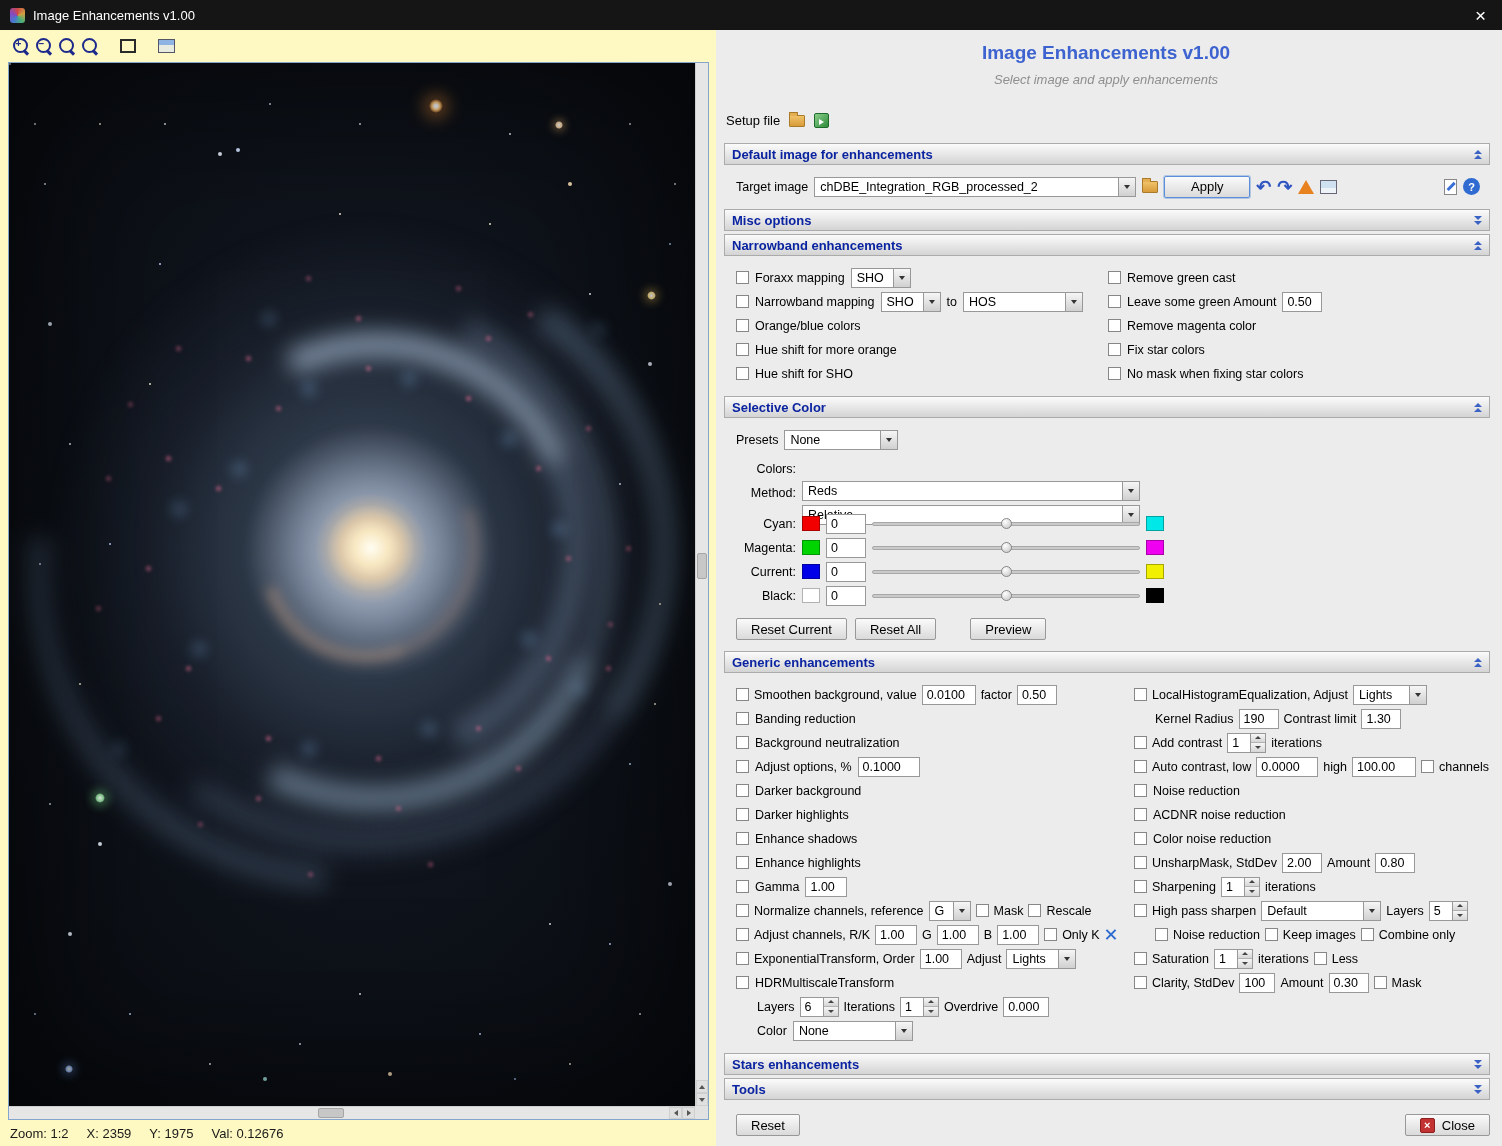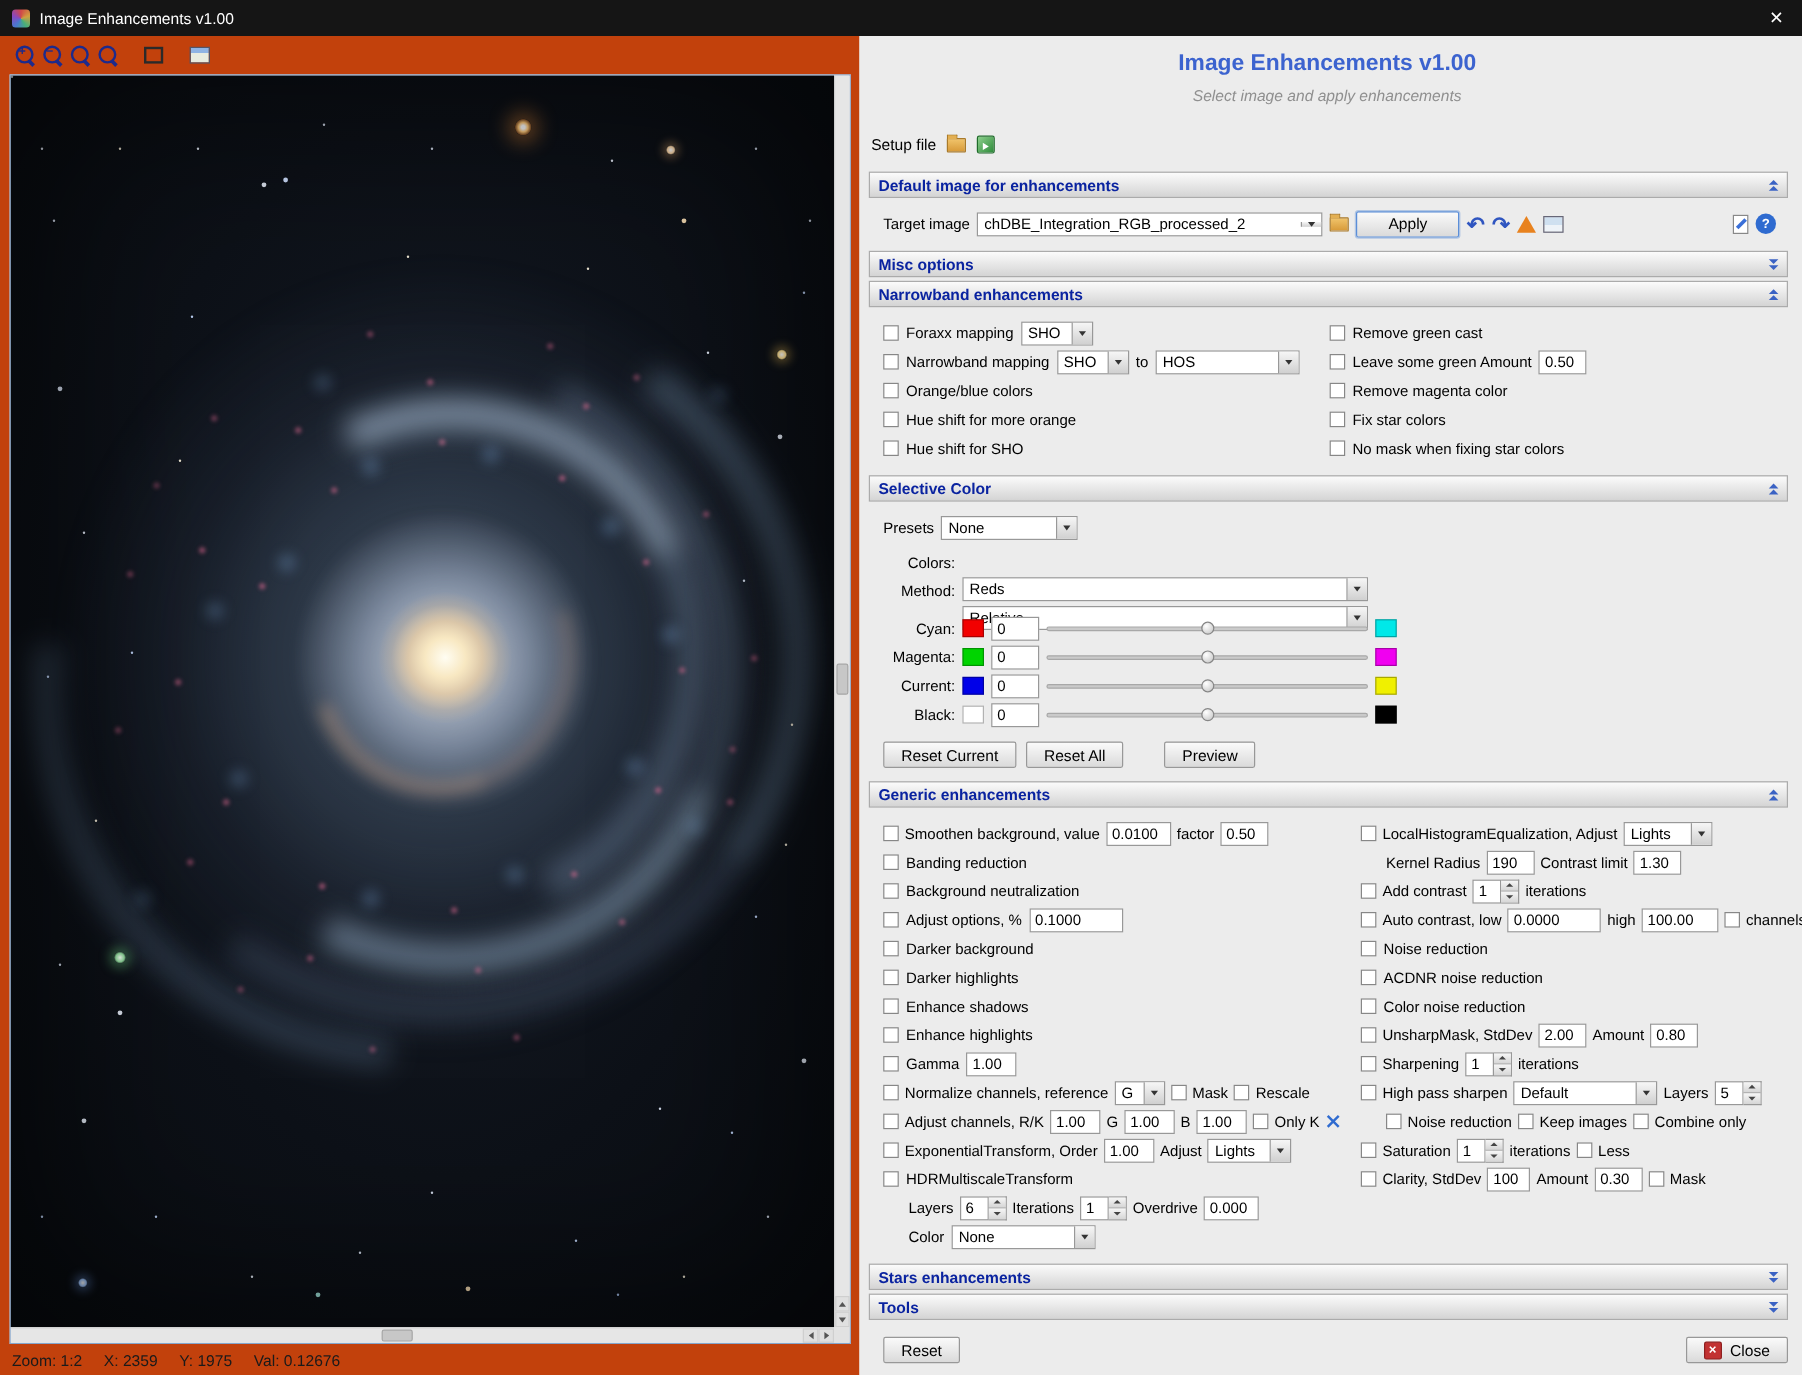--- a/index.html
+++ b/index.html
@@ -6,21 +6,21 @@
 html,body{width:1502px;height:1146px;}
 body{font-family:"Liberation Sans",sans-serif;font-size:13px;background:#ececec;color:#000;position:relative;overflow:hidden;}
 
 
 .titlebar{position:absolute;left:0;top:0;right:0;height:30px;background:#151515;color:#fff;display:flex;align-items:center;padding:0 10px;gap:8px;z-index:50;}
 .app-icon{width:15px;height:15px;border-radius:3px;background:conic-gradient(#d04848,#d0a040,#48b078,#4878d0,#8848c0,#d04848);flex:0 0 auto;}
 .titlebar .wtitle{font-size:13px;}
 .titlebar .close-x{margin-left:auto;font-size:19px;line-height:1;padding:0 6px;}
 
 
-.left-pane{position:absolute;left:0;top:30px;width:716px;bottom:0;background:#c2410c;}
+.left-pane{position:absolute;left:0;top:30px;width:716px;bottom:0;background:#fef9c3;}
 .toolbar{height:32px;display:flex;align-items:center;padding:0 12px;}
 .mag{width:18px;height:18px;position:relative;margin-right:5px;}
 .mag::before{content:"";position:absolute;left:1px;top:1px;width:11px;height:11px;border:2px solid #1d2a8c;border-radius:50%;}
 .mag::after{content:"";position:absolute;left:12px;top:12px;width:6px;height:2.5px;background:#1d2a8c;transform:rotate(45deg);transform-origin:0 50%;}
 .mag .sign{position:absolute;left:1px;top:0px;width:11px;text-align:center;font-size:10px;font-weight:bold;color:#1d2a8c;line-height:13px;}
 .mag.zin .sign::before{content:"+";}
 .mag.zout .sign::before{content:"\2212";}
 .tool-sq{width:16px;height:14px;border:2px solid #2a2a2a;margin-left:16px;}
 .tool-win{width:17px;height:14px;border:1px solid #556;background:linear-gradient(#8fb4e4 38%,#e8ece0 38%);margin-left:22px;position:relative;}
 .viewer-frame{position:absolute;left:8px;top:32px;width:701px;height:1058px;border:1px solid #85a6cc;background:#ececec;}
@@ -116,22 +116,22 @@
 .slider{position:relative;height:16px;width:268px;flex:0 0 auto;}
 .slider .track{position:absolute;left:0;right:0;top:6px;height:4px;background:#cacaca;border:1px solid #a8a8a8;border-radius:2px;}
 .slider .thumb{position:absolute;left:50%;top:2px;width:11px;height:11px;margin-left:-5.5px;border-radius:50%;background:radial-gradient(circle at 35% 30%,#fff,#c2c2c2);border:1px solid #868686;}
 .swatch{width:18px;height:15px;flex:0 0 auto;border:1px solid rgba(0,0,0,.3);}
 .spin{display:inline-flex;height:20px;flex:0 0 auto;}
 .spin .sf{display:inline-flex;align-items:center;background:#fff;border:1px solid #989898;height:20px;padding:0 4px;width:24px;}
 .spin .arr{width:15px;display:flex;flex-direction:column;border:1px solid #989898;border-left:none;}
 .spin .arr span{flex:1;display:flex;align-items:center;justify-content:center;background:linear-gradient(#f6f6f6,#d6d6d6);}
 .spin .arr span + span{border-top:1px solid #b2b2b2;}
 .spin .arr .au::after{content:"";border-left:3px solid transparent;border-right:3px solid transparent;border-bottom:3.5px solid #444;}
-.spin .arr .ad::after{content:"";border-left:3px solid transparent;border-right:3px solid transparent;border-top:3.5px solid #444;}.w36{width:36px;}.w38{width:40px;}.w40{width:42px;}.w46{width:46px;}.w50{width:64px;}.w52{width:54px;}.w56{width:78px;}
-.cw42{width:42px;}.cw58{width:60px;}.cw68{width:70px;}.cw72{width:74px;}.cw112{width:114px;}.cw118{width:120px;}.cw320{width:288px;align-items:center;}.cw340{width:338px;margin-top:44px;}
+.spin .arr .ad::after{content:"";border-left:3px solid transparent;border-right:3px solid transparent;border-top:3.5px solid #444;}.w36{width:36px;}.w38{width:40px;}.w40{width:42px;}.w46{width:46px;}.w50{width:64px;}.w52{width:54px;}.w56{width:62px;}
+.cw42{width:42px;}.cw58{width:60px;}.cw68{width:70px;}.cw72{width:74px;}.cw112{width:114px;}.cw118{width:120px;}.cw320{width:322px;}.cw340{width:338px;margin-top:44px;}
 .two-col{display:flex;align-items:flex-start;}
 .nb-left{flex:0 0 372px;}
 .nb-right{flex:1;}
 .gen-left{flex:0 0 398px;}
 .gen-right{flex:1;}
 .sc-label{width:60px;text-align:right;flex:0 0 auto;}
 .btnrow{display:flex;gap:8px;margin-top:12px;margin-bottom:2px;}
 .btnrow .gap{width:18px;}
 .footer{margin-top:auto;display:flex;justify-content:space-between;align-items:center;padding:6px 0 4px 14px;}
 .close-red{width:15px;height:15px;background:#c23232;border:1px solid #8e1f1f;border-radius:2px;color:#fff;font-size:11px;font-weight:bold;display:inline-flex;align-items:center;justify-content:center;margin-right:7px;}

